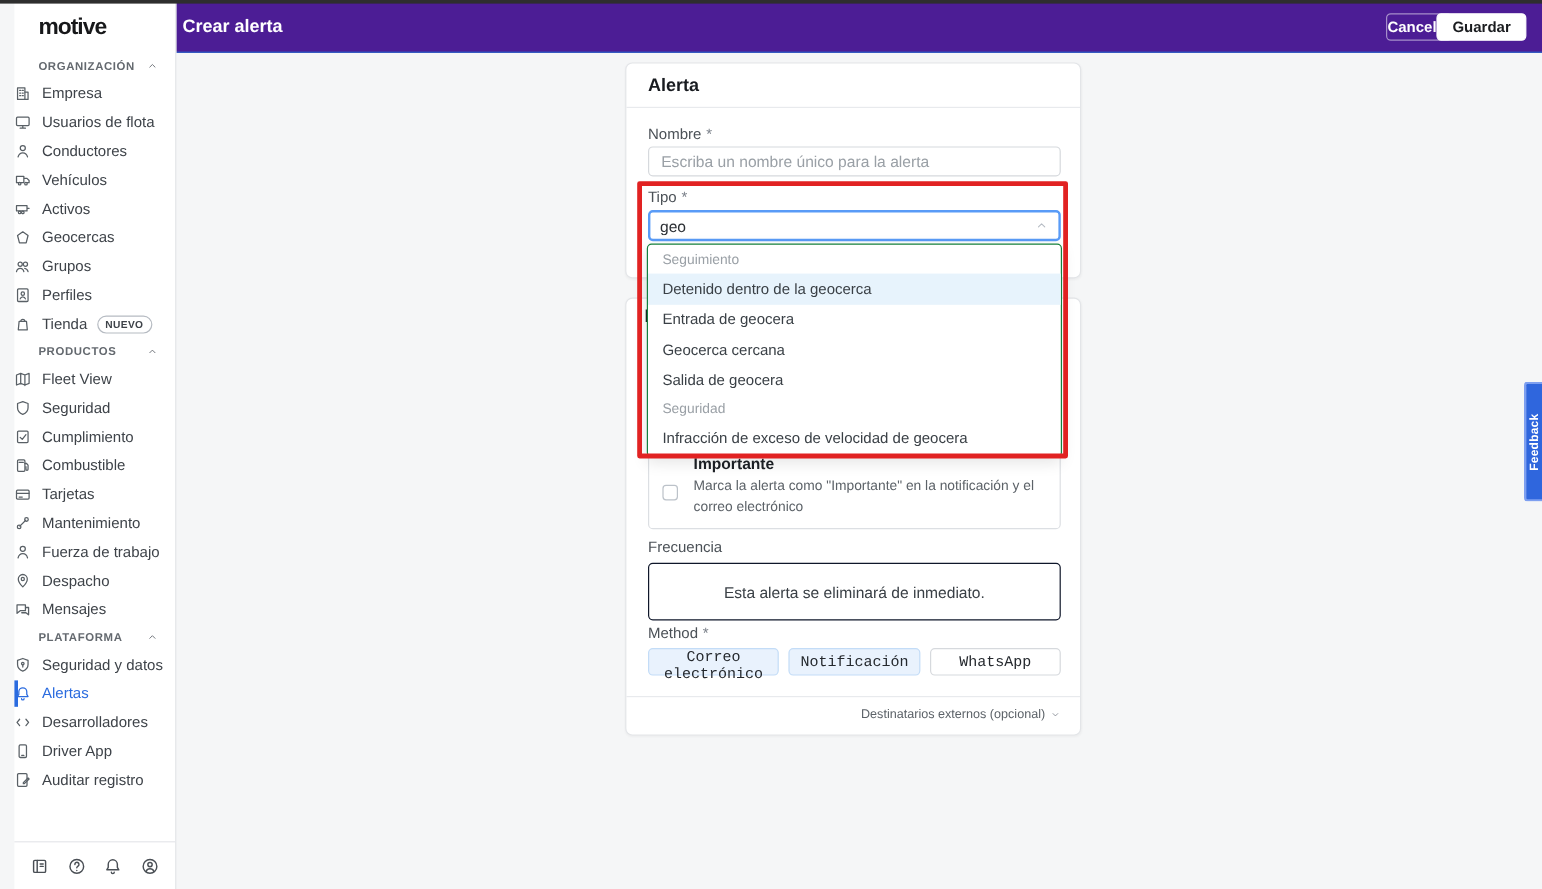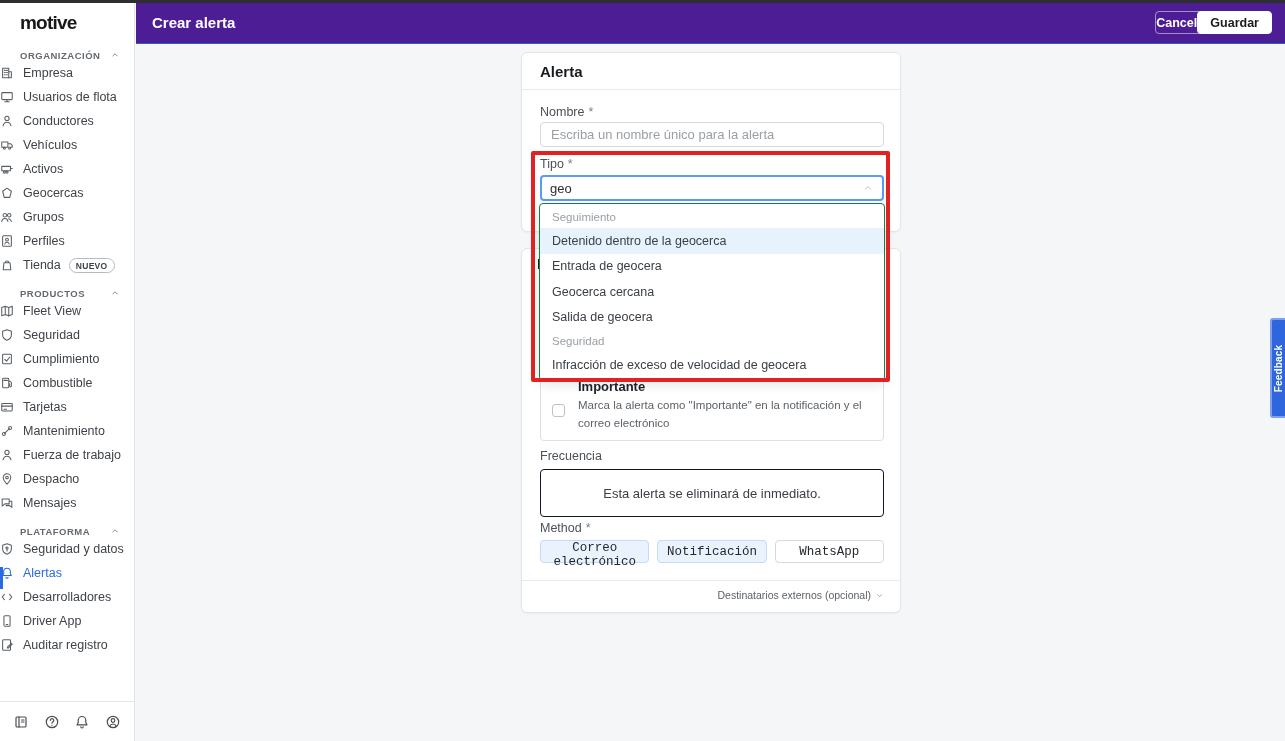--- a/index.html
+++ b/index.html
@@ -5,29 +5,29 @@
   * { margin:0; padding:0; box-sizing:border-box; }
   html,body { width:1285px; height:741px; }
   body {
     position:relative; overflow:hidden;
     font-family:"Liberation Sans", sans-serif;
     background:#f5f6f7; color:#3e4349;
   }
   .top-strip { position:absolute; left:0; top:0; right:0; height:3px; background:#2e2e2e; z-index:9; }
 
   
-  .sidebar { position:absolute; left:0; top:0; width:135px; height:741px; background:#fff;
+  .sidebar { position:absolute; left:12px; top:0; width:135px; height:741px; background:#fff;
              border-right:1px solid #e2e4e7; z-index:4; }
   .logo { position:absolute; left:20px; top:12px; font-size:19px; font-weight:800;
           letter-spacing:-0.8px; color:#17181a; cursor:pointer; }
   .nav { position:absolute; left:0; top:44px; right:0; }
   .nav-section-header { height:22px; display:flex; align-items:center; justify-content:space-between;
           padding:0 14px 0 20px; font-size:9.5px; font-weight:700; color:#64696f; letter-spacing:.5px; cursor:pointer; }
   .nav-section-header .icon svg { width:10px; height:10px; }
-  .nav-item { position:relative; height:24px; display:flex; align-items:flex-start; 
+  .nav-item { position:relative; height:24px; display:flex; align-items:center; 
           font-size:12.5px; color:#3e4349; cursor:pointer; white-space:nowrap; }
   .nav-item .icon { width:14px; height:14px; margin-right:9px; color:#596066; flex:0 0 auto; }
   .nav-item.selected { color:#2a6bdf; }
   .nav-item.selected .icon { color:#2a6bdf; }
   .nav-item.selected::before { content:''; position:absolute; left:0; top:1px; bottom:1px; width:3px; background:#2a6bdf; }
   .badge { margin-left:8px; font-size:8.5px; font-weight:600; letter-spacing:.3px; color:#3e4349;
           border:1px solid #b6bbc2; border-radius:8px; padding:1.5px 6px; }
   .sidebar-footer { position:absolute; left:0; right:0; bottom:0; height:40px; border-top:1px solid #e5e7ea;
           display:flex; align-items:center; justify-content:space-around; padding:0 6px; }
   .sidebar-footer .icon { width:16px; height:16px; color:#4a4f55; cursor:pointer; }

